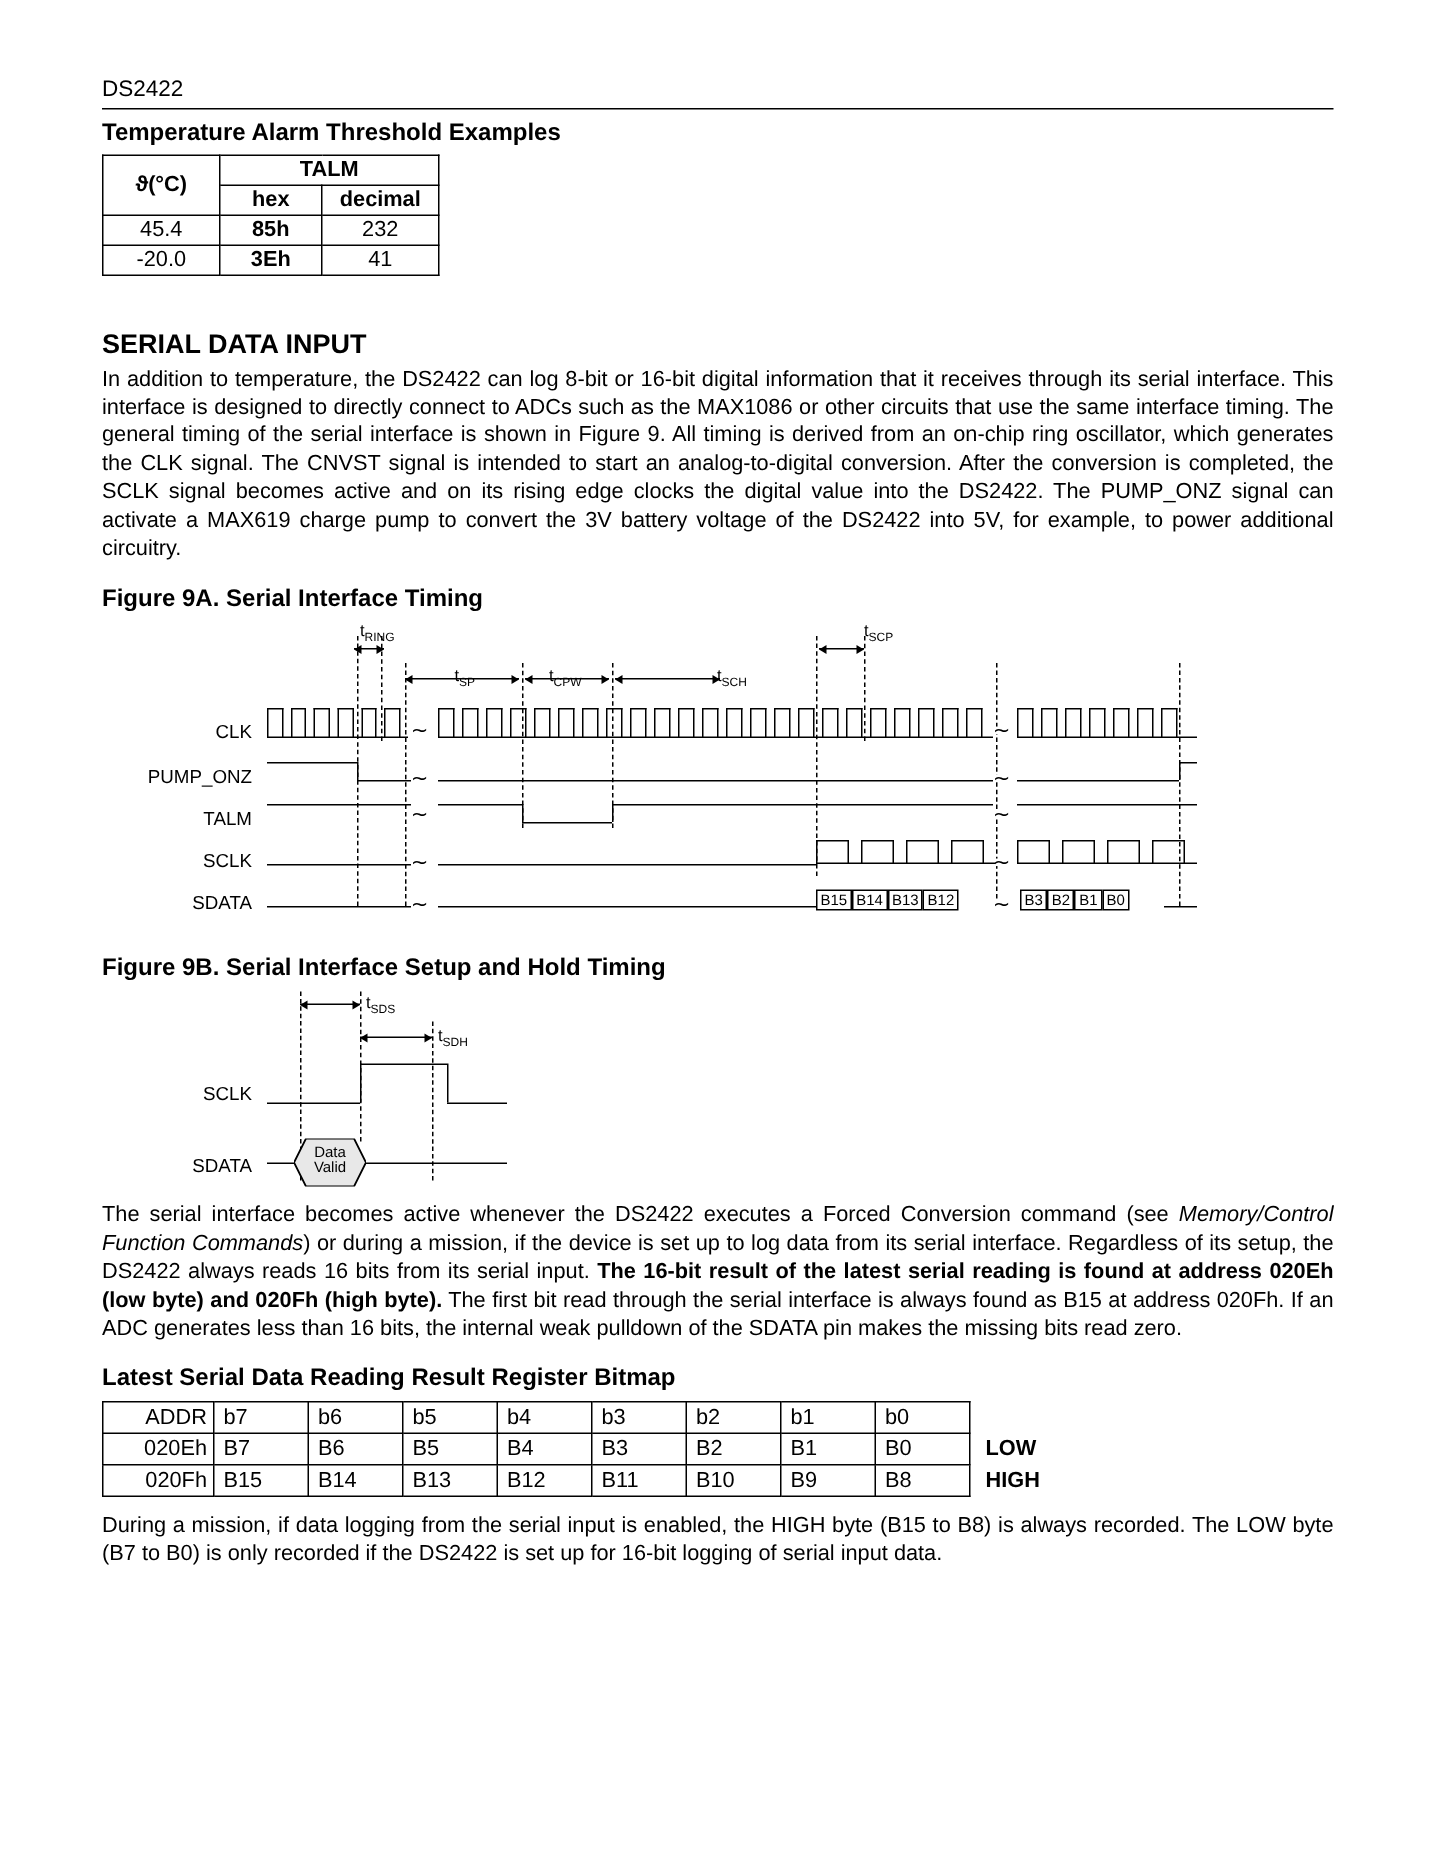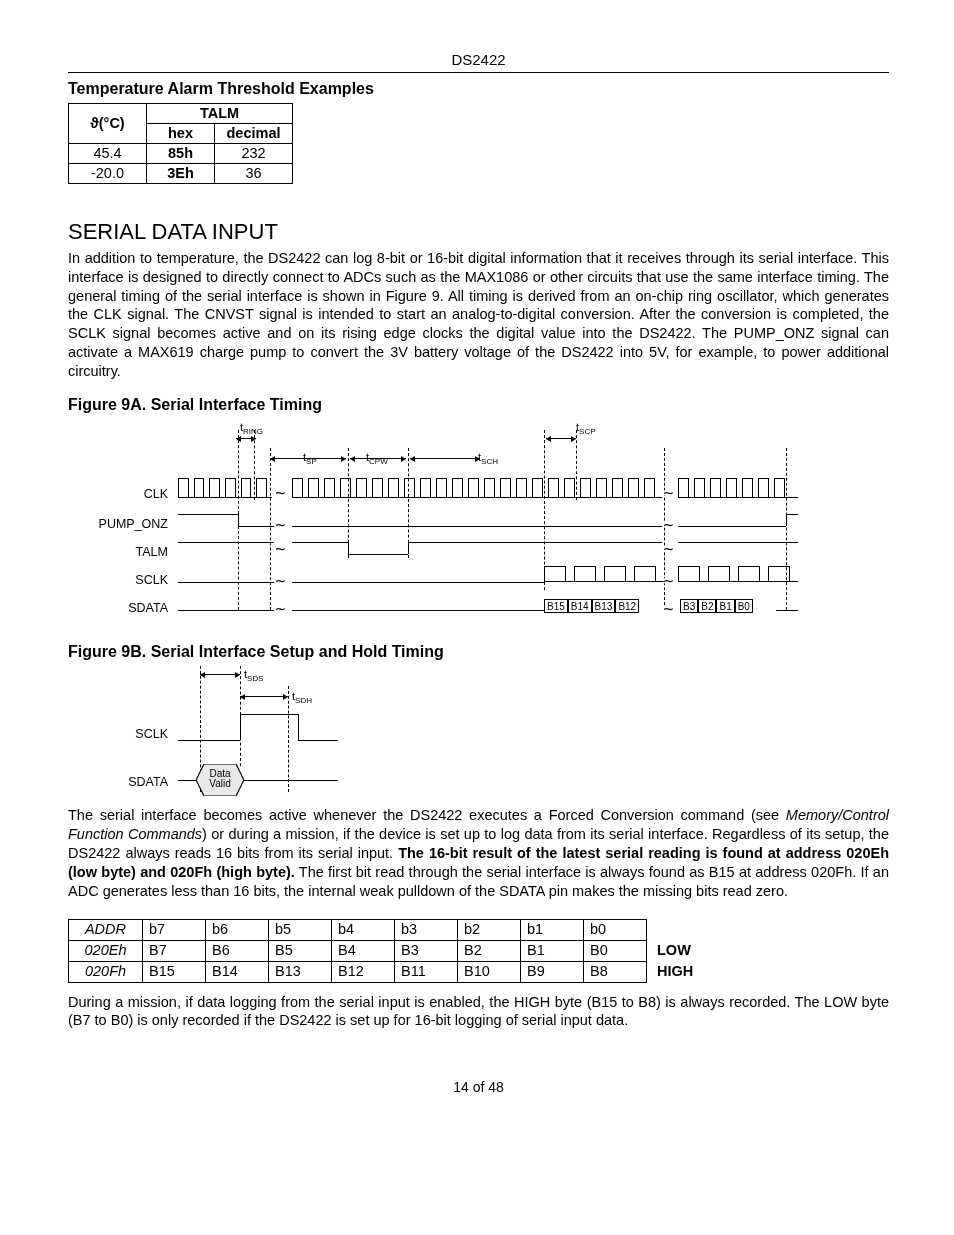--- a/index.html
+++ b/index.html
@@ -9,37 +9,37 @@
     margin: 0;
     padding: 0;
     width: 954px;
     line-height: 1.3;
   }
   .page {
     padding: 50px 65px 30px 68px;
     box-sizing: border-box;
   }
   .part-number {
-    text-align: center;
+    text-align: left;
     font-size: 15px;
     margin-bottom: 2px;
   }
   hr.top-rule {
     border: none;
     border-top: 1.5px solid #000;
     margin: 0 0 6px 0;
   }
   h3 {
     font-size: 16px;
     font-weight: bold;
     margin: 0 0 4px 0;
   }
   h2 {
-    font-size: 22px;
-    font-weight: normal;
+    font-size: 18px;
+    font-weight: bold;
     margin: 0 0 2px 0;
   }
   .gap-large { height: 34px; }
   .gap-med   { height: 22px; }
   .gap-small { height: 10px; }
 
   
   table.talm {
     border-collapse: collapse;
     font-size: 14.5px;
@@ -168,21 +168,21 @@
     border-collapse: collapse;
     font-size: 14.5px;
     margin-top:4px;
   }
   table.reg td {
     border:1px solid #000;
     padding:0 4px;
     height:21px;
     box-sizing:border-box;
   }
-  table.reg td.addr  { width:74px; text-align:center; padding-left:4px;font-style:italic;}
+  table.reg td.addr  { width:74px; text-align:right; padding-left:4px;}
   table.reg td.bit   { width:63px; text-align:left; padding-left:6px;}
   table.reg td.tag   { width:60px; border:none; font-weight:bold; padding-left:10px;}
   table.reg td.tag.blank { font-weight:normal;}
 
   .page-num {
     text-align:center;
     font-size:14px;
     margin-top:30px;
   }
 </style>
@@ -206,21 +206,21 @@
       <th class="talm-dec">decimal</th>
     </tr>
     <tr>
       <td>45.4</td>
       <td style="font-weight:bold">85h</td>
       <td>232</td>
     </tr>
     <tr>
       <td>-20.0</td>
       <td style="font-weight:bold">3Eh</td>
-      <td>36</td>
+      <td>41</td>
     </tr>
   </tbody>
     </table>
 
   <div class="gap-large"></div>
 
   <h2>SERIAL DATA INPUT</h2>
   <p class="body">In addition to temperature, the DS2422 can log 8-bit or 16-bit digital information that it receives through its serial interface. This interface is designed to directly connect to ADCs such as the MAX1086 or other circuits that use the same interface timing. The general timing of the serial interface is shown in Figure 9. All timing is derived from an on-chip ring oscillator, which generates the CLK signal. The CNVST signal is intended to start an analog-to-digital conversion. After the conversion is completed, the SCLK signal becomes active and on its rising edge clocks the digital value into the DS2422. The PUMP_ONZ signal can activate a MAX619 charge pump to convert the 3V battery voltage of the DS2422 into 5V, for example, to power additional circuitry.</p>
 
   <div class="gap-small"></div>
@@ -395,20 +395,21 @@
   </div>
 
   <div class="gap-small"></div>
 
   <p class="body">
     <span>The serial interface becomes active whenever the DS2422 executes a Forced Conversion command (see </span><span class="italic">Memory/Control Function Commands</span><span>) or during a mission, if the device is set up to log data from its serial interface. Regardless of its setup, the DS2422 always reads 16 bits from its serial input. </span><span class="bold">The 16-bit result of the latest serial reading is found at address 020Eh (low byte) and 020Fh (high byte).</span><span> The first bit read through the serial interface is always found as B15 at address 020Fh. If an ADC generates less than 16 bits, the internal weak pulldown of the SDATA pin makes the missing bits read zero.</span>
   </p>
 
   <div class="gap-small"></div>
 
+  <h3>Latest Serial Data Reading Result Register Bitmap</h3>
   <table class="reg">
     <tbody>
         <tr>
       <td class="addr">ADDR</td>
       <td class="bit">b7</td>
       <td class="bit">b6</td>
       <td class="bit">b5</td>
       <td class="bit">b4</td>
       <td class="bit">b3</td>
       <td class="bit">b2</td>
@@ -441,14 +442,13 @@
       <td class="tag">HIGH</td>
     </tr>
   </tbody>
     </table>
 
   <div class="gap-small"></div>
 
   <p class="body">During a mission, if data logging from the serial input is enabled, the HIGH byte (B15 to B8) is always recorded. The LOW byte (B7 to B0) is only recorded if the DS2422 is set up for 16-bit logging of serial input data.</p>
   <div style="height:14px"></div>
 
-  <div class="page-num">14 of 48</div>
 </div>
 
 </body></html>

